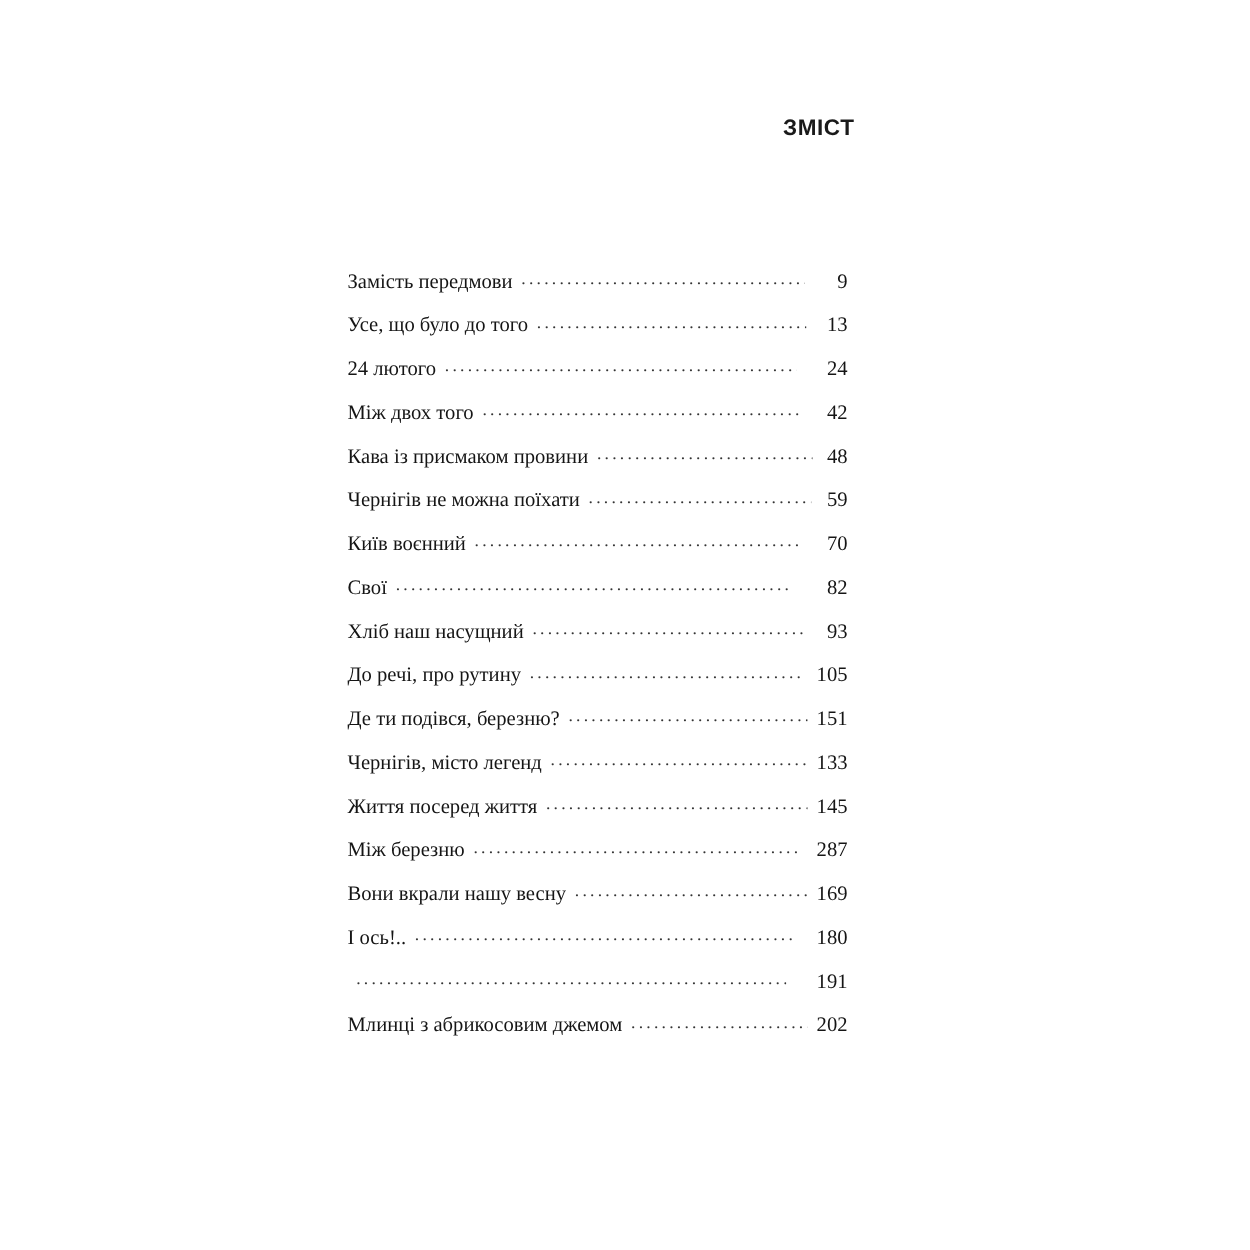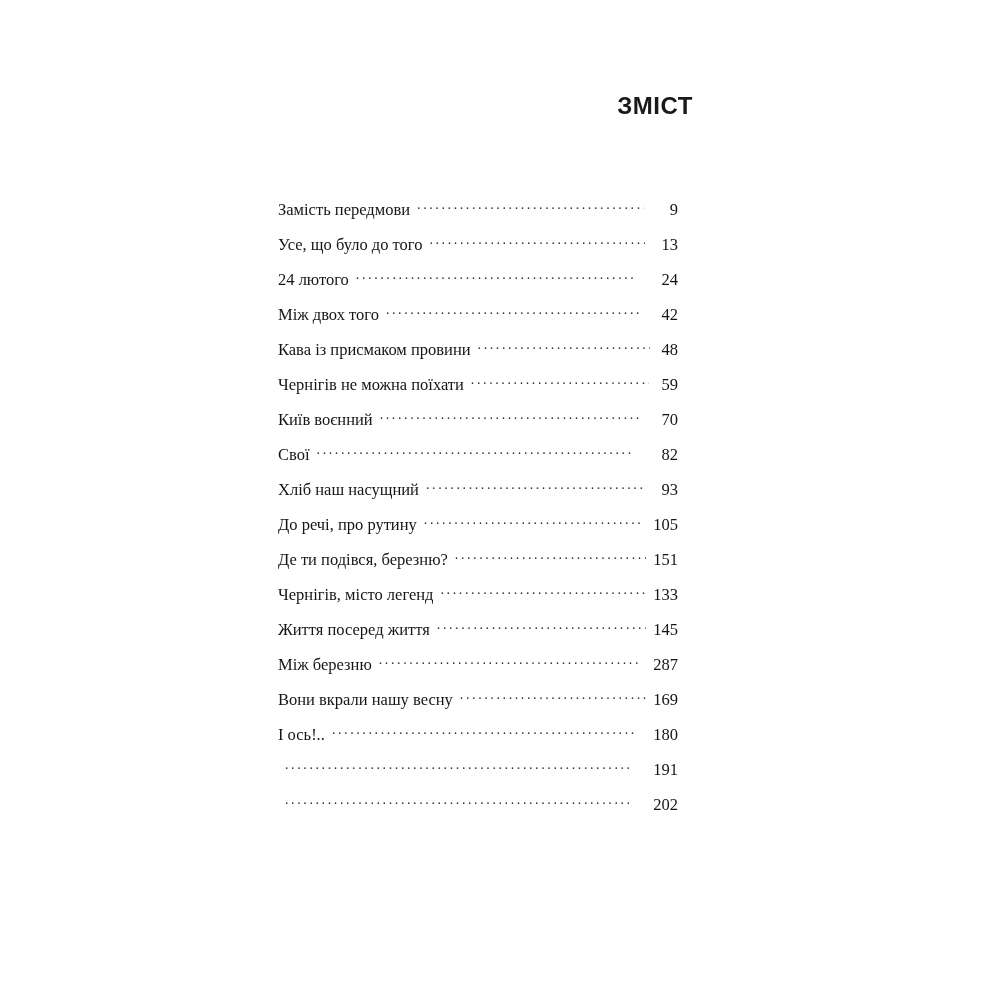--- a/index.html
+++ b/index.html
@@ -23,33 +23,33 @@
   .toc-title {
     position: absolute;
     top: 92px;
     left: 0;
     width: 1000px;
     text-align: center;
     padding-left: 310px;
     box-sizing: border-box;
     font-family: "Liberation Sans", sans-serif;
     font-weight: bold;
-    font-size: 24px;
+    font-size: 18px;
     letter-spacing: 0.5px;
     color: #1a1a1a;
   }
   .toc-list {
     position: absolute;
     top: 200px;
     left: 278px;
     width: 400px;
   }
   .toc-row {
     display: flex;
-    align-items: flex-start;
+    align-items: flex-end;
     height: 35px;
     font-size: 16.5px;
     color: #151515;
   }
   .toc-label {
     white-space: nowrap;
   }
   .toc-dots {
     flex: 1 1 auto;
     margin: 0 7px 0 7px;
@@ -154,18 +154,19 @@
     <div class="toc-row">
       <span class="toc-label">І ось!..</span>
       <span class="toc-dots">.........................................................</span>
       <span class="toc-page">180</span>
     </div>
     <div class="toc-row">
       <span class="toc-dots">.........................................................</span>
       <span class="toc-page">191</span>
     </div>
     <div class="toc-row">
+      <span class="toc-label">Млинці з абрикосовим джемом</span>
       <span class="toc-dots">.........................................................</span>
       <span class="toc-page">202</span>
     </div>
   </div>
 
 </div>
 
 </body></html>

